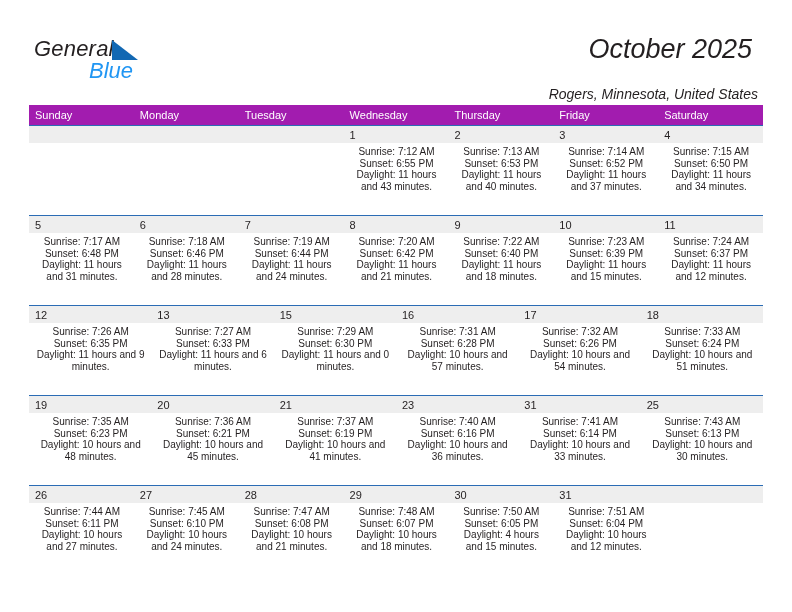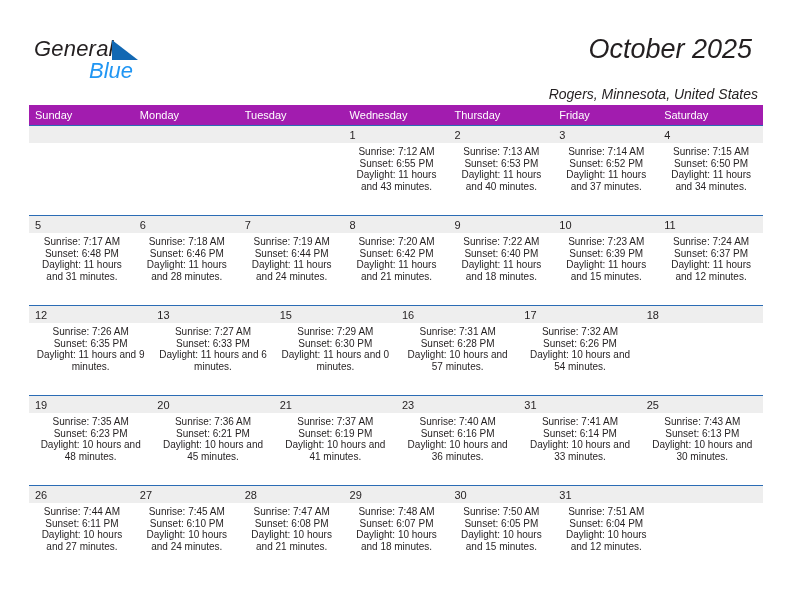--- a/index.html
+++ b/index.html
@@ -325,20 +325,25 @@
       <div class="daycell">
         <div class="daynum">17</div>
         <div class="details">
           <div>Sunrise: 7:32 AM</div>
           <div>Sunset: 6:26 PM</div>
           <div class="daylight">Daylight: 10 hours and 54 minutes.</div>
         </div>
       </div>
       <div class="daycell">
         <div class="daynum">18</div>
+        <div class="details">
+          <div>Sunrise: 7:33 AM</div>
+          <div>Sunset: 6:24 PM</div>
+          <div class="daylight">Daylight: 10 hours and 51 minutes.</div>
+        </div>
       </div>
     </div>
 
     <div class="week">
       <div class="daycell">
         <div class="daynum">19</div>
         <div class="details">
           <div>Sunrise: 7:35 AM</div>
           <div>Sunset: 6:23 PM</div>
           <div class="daylight">Daylight: 10 hours and 48 minutes.</div>
@@ -417,21 +422,21 @@
           <div>Sunrise: 7:48 AM</div>
           <div>Sunset: 6:07 PM</div>
           <div class="daylight">Daylight: 10 hours and 18 minutes.</div>
         </div>
       </div>
       <div class="daycell">
         <div class="daynum">30</div>
         <div class="details">
           <div>Sunrise: 7:50 AM</div>
           <div>Sunset: 6:05 PM</div>
-          <div class="daylight">Daylight: 10 hours and 15 minutes.</div>
+          <div class="daylight">Daylight: 4 hours and 15 minutes.</div>
         </div>
       </div>
       <div class="daycell">
         <div class="daynum">31</div>
         <div class="details">
           <div>Sunrise: 7:51 AM</div>
           <div>Sunset: 6:04 PM</div>
           <div class="daylight">Daylight: 10 hours and 12 minutes.</div>
         </div>
       </div>

